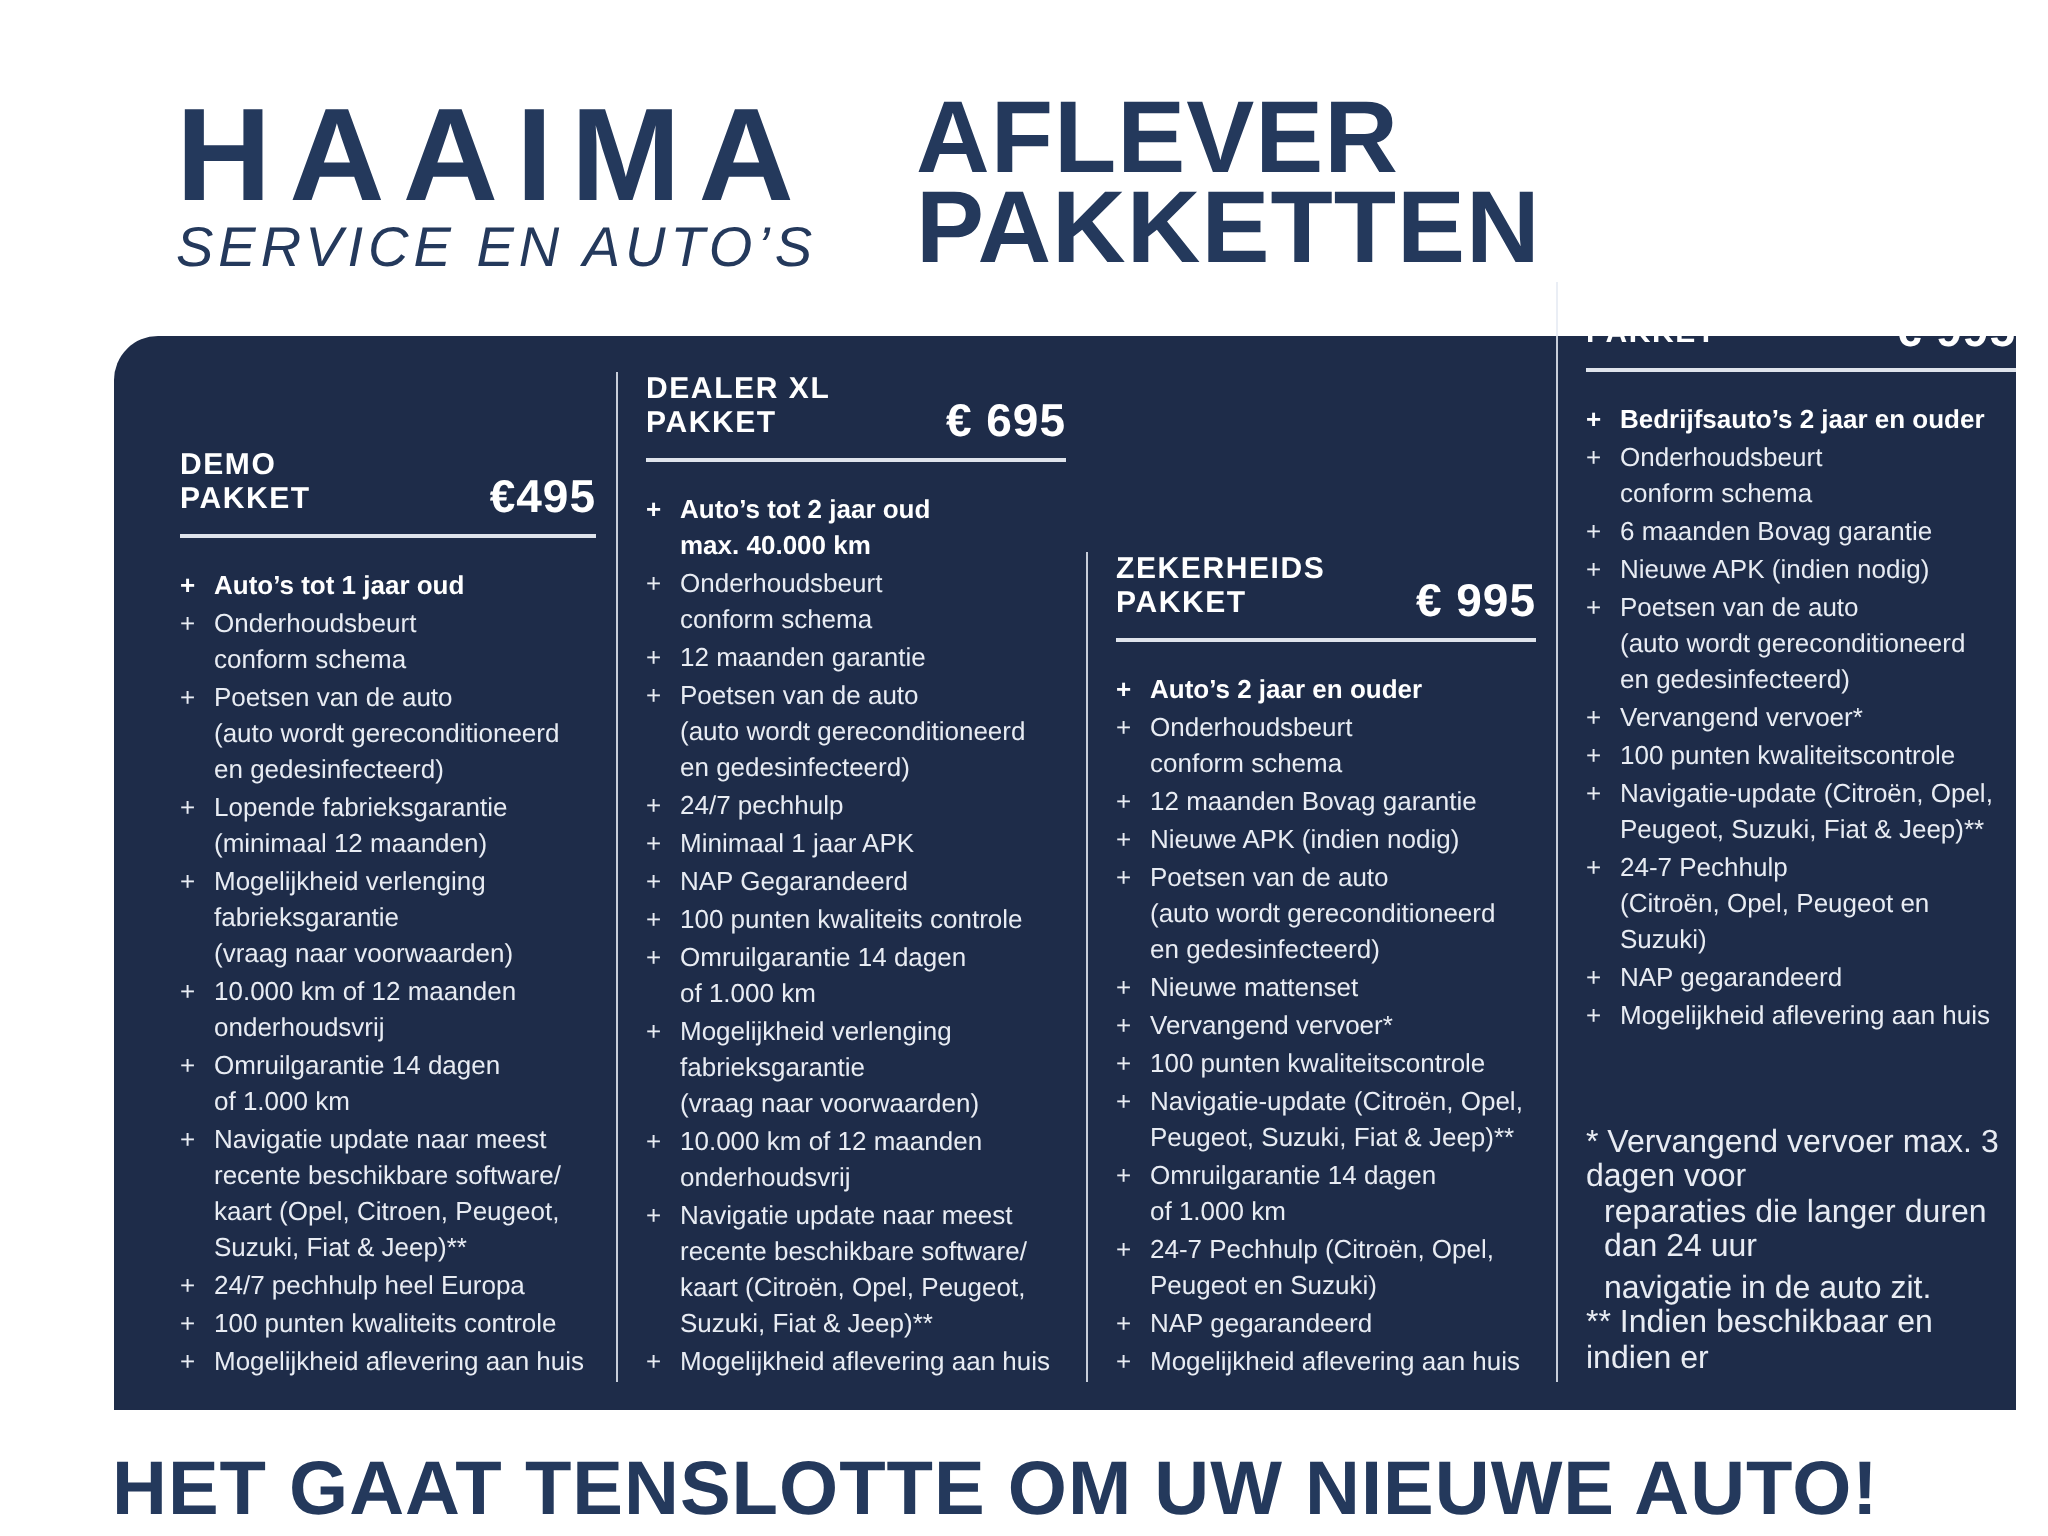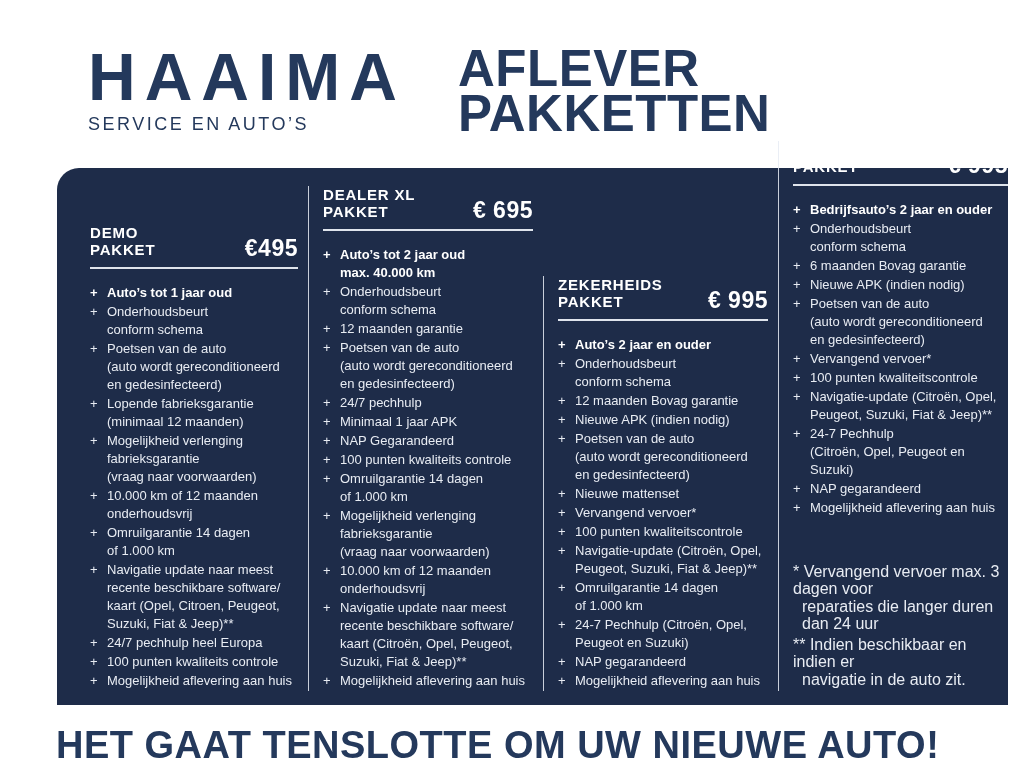--- a/index.html
+++ b/index.html
@@ -9,21 +9,21 @@
     --rule:#dfe4ec;
   }
   *{margin:0;padding:0;box-sizing:border-box;}
   html,body{background:#ffffff;}
   body{font-family:"Liberation Sans",sans-serif;}
   .page{position:relative;width:1008px;height:768px;background:#ffffff;overflow:hidden;}
 
   
   .logo-block{position:absolute;left:88px;top:46px;color:var(--navy);}
   .logo-name{font-size:66px;line-height:62px;font-weight:700;letter-spacing:9px;}
-  .logo-sub{font-size:18px;line-height:30px;font-weight:400;letter-spacing:2.5px;margin-top:1px;}
+  .logo-sub{font-size:28px;line-height:30px;font-weight:400;letter-spacing:2.5px;margin-top:1px;font-style:italic;}
   .title-block{position:absolute;left:458px;top:46px;color:var(--navy);
     font-size:51px;line-height:45px;font-weight:800;letter-spacing:0.5px;white-space:pre-line;}
 
   
   .panel{position:absolute;left:57px;top:168px;right:0;bottom:63px;
     background:var(--panel);border-radius:22px 0 0 0;
     display:flex;align-items:flex-end;padding-top:23px;padding-bottom:14px;color:var(--text);}
   .package{padding:0 10px 0 14px;}
   .package.col-1{flex:0 0 251px;padding-left:33px;}
   .package.col-2{flex:0 0 235px;border-left:1px solid rgba(230,235,243,0.85);}
@@ -183,22 +183,22 @@
 (Citroën, Opel, Peugeot en Suzuki)</span></li>
           <li class="feature"><span class="plus">+</span><span class="ftext">NAP gegarandeerd</span></li>
           <li class="feature"><span class="plus">+</span><span class="ftext">Mogelijkheid aflevering aan huis</span></li>
         </ul>
         <div class="footnotes">
           <div class="footnote">
             <div class="footnote-line">* Vervangend vervoer max. 3 dagen voor</div>
             <div class="footnote-line cont">reparaties die langer duren dan 24 uur</div>
           </div>
           <div class="footnote">
+            <div class="footnote-line cont">navigatie in de auto zit.</div>
             <div class="footnote-line">** Indien beschikbaar en indien er</div>
-            <div class="footnote-line cont">navigatie in de auto zit.</div>
           </div>
         </div>
       </section>
     </div>
 
   <div class="footer-tagline">HET GAAT TENSLOTTE OM UW NIEUWE AUTO!</div>
 
 </div>
 
 </body></html>

